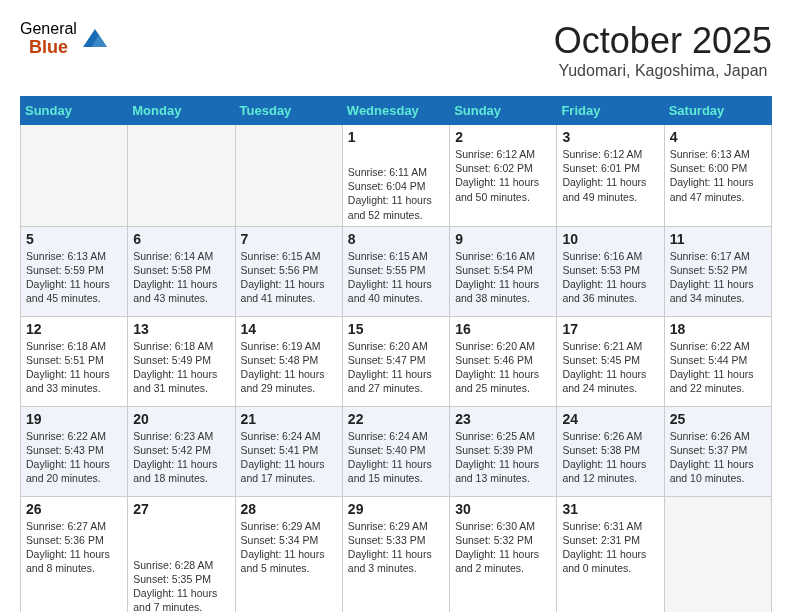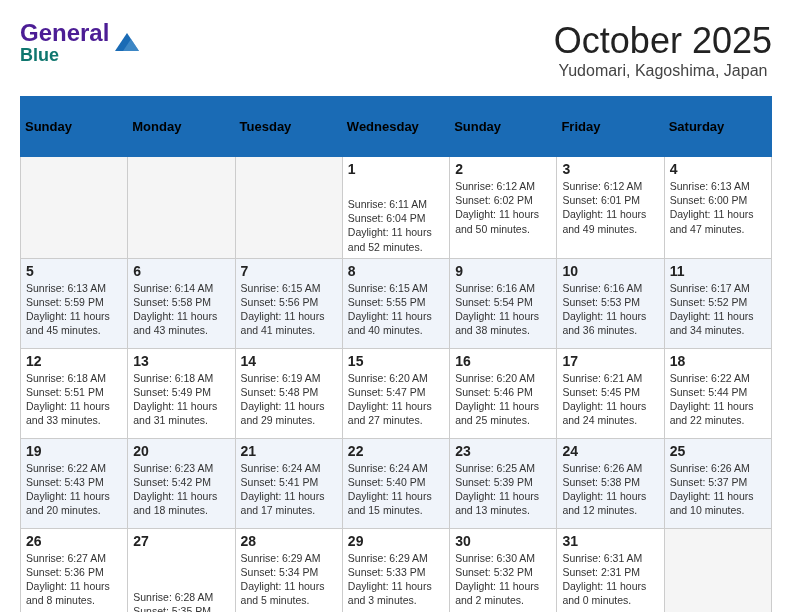--- a/index.html
+++ b/index.html
@@ -19,28 +19,29 @@
     .logo {
       display: flex;
       align-items: center;
     }
     .logo-text {
       display: flex;
       flex-direction: column;
       line-height: 1.1;
     }
     .logo-general {
-      font-size: 24px;
-      font-weight: bold;
-      color: #4c1d95;
+      font-size: 16px;
+      font-weight: normal;
+      color: #000000;
     }
     .logo-blue {
       font-size: 18px;
       font-weight: bold;
-      color: #0f766e;
+      color: #c2410c;
+      text-align: center;
     }
     .logo-icon {
       width: 28px;
       height: 28px;
       margin-left: 4px;
     }
     .title-block {
       text-align: center;
     }
     .month-title {
@@ -52,24 +53,24 @@
       font-size: 16px;
       color: #444;
     }
     table {
       width: 100%;
       border-collapse: collapse;
       table-layout: fixed;
     }
     .day-header {
       background-color: #1a6bb5;
-      color: #000000;
+      color: #5eead4;
       font-size: 13px;
       font-weight: bold;
-      padding: 22px 4px;
+      padding: 6px 4px;
       text-align: left;
       border: 1px solid #1a6bb5;
     }
     .cal-cell {
       border: 1px solid #ccc;
       vertical-align: top;
       padding: 4px 5px;
       height: 90px;
       background: #fff;
     }

